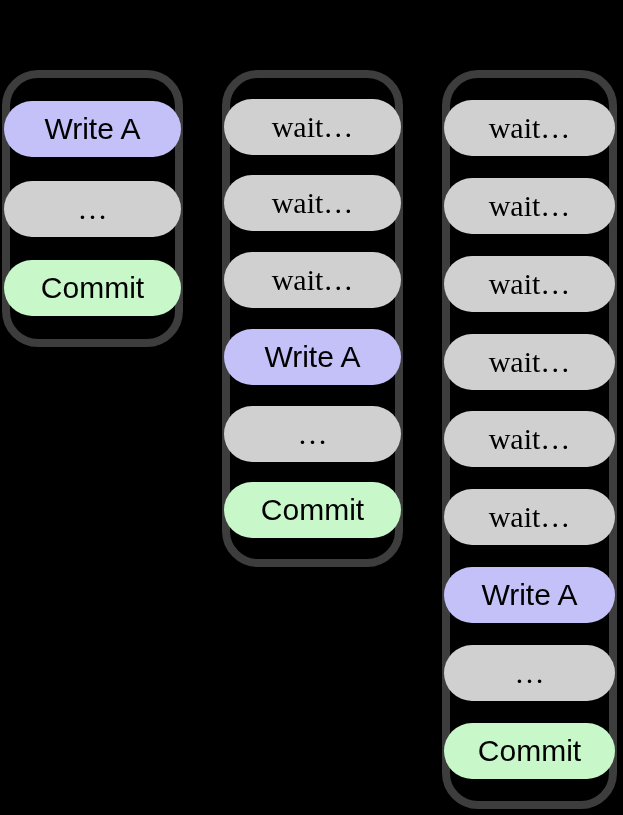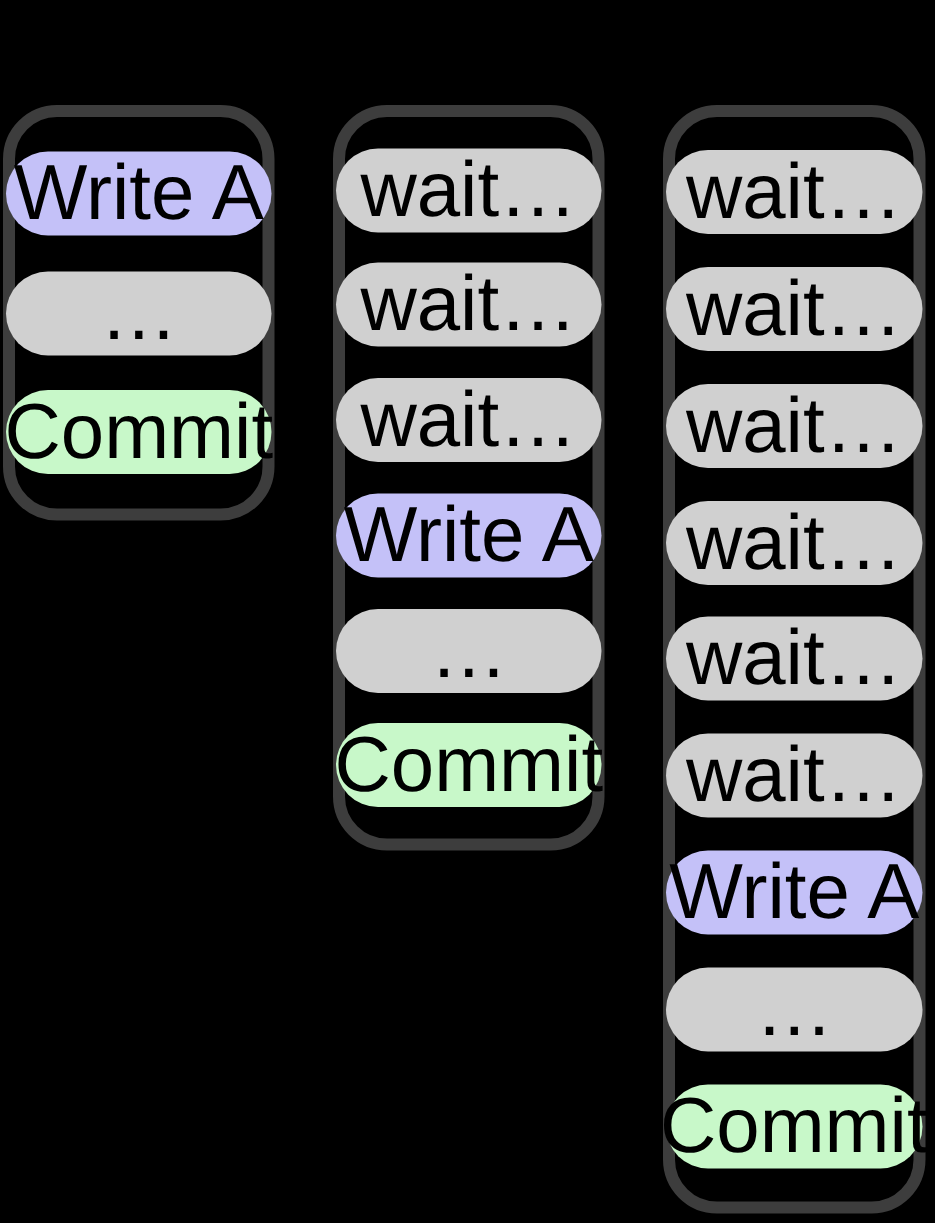--- a/index.html
+++ b/index.html
@@ -30,27 +30,27 @@
   .queue.q1 { left: 2px;   width: 181px; height: 277px; }
   .queue.q2 { left: 222px; width: 181px; height: 497px; }
   .queue.q3 { left: 442px; width: 175px; height: 739px; }
   .pill {
     height: 56px;
     margin: 0 -6px;
     border-radius: 28px;
     display: flex;
     align-items: center;
     justify-content: center;
-    font-size: 52px;
+    font-size: 30px;
     line-height: 1;
     color: var(--text, #000000);
     white-space: nowrap;
     flex: 0 0 auto;
   }
-  .pill.wait, .pill.ellipsis { background: var(--c-wait, #d0d0d0); }
+  .pill.wait, .pill.ellipsis { background: var(--c-wait, #d0d0d0); font-family: Liberation Serif, serif; }
   .pill.write   { background: var(--c-write, #c4c1f8); }
   .pill.commit  { background: var(--c-commit, #c8f8c9); }
 </style>
 </head>
 <body>
 
 <div id="canvas" style="--bg: #000000; --border: #3d3d3d; --c-wait: #d0d0d0; --c-write: #c4c1f8; --c-commit: #c8f8c9; --text: #000000;">
   <div class="queue q1">
       <div class="pill write">Write A</div>
       <div class="pill ellipsis">…</div>

